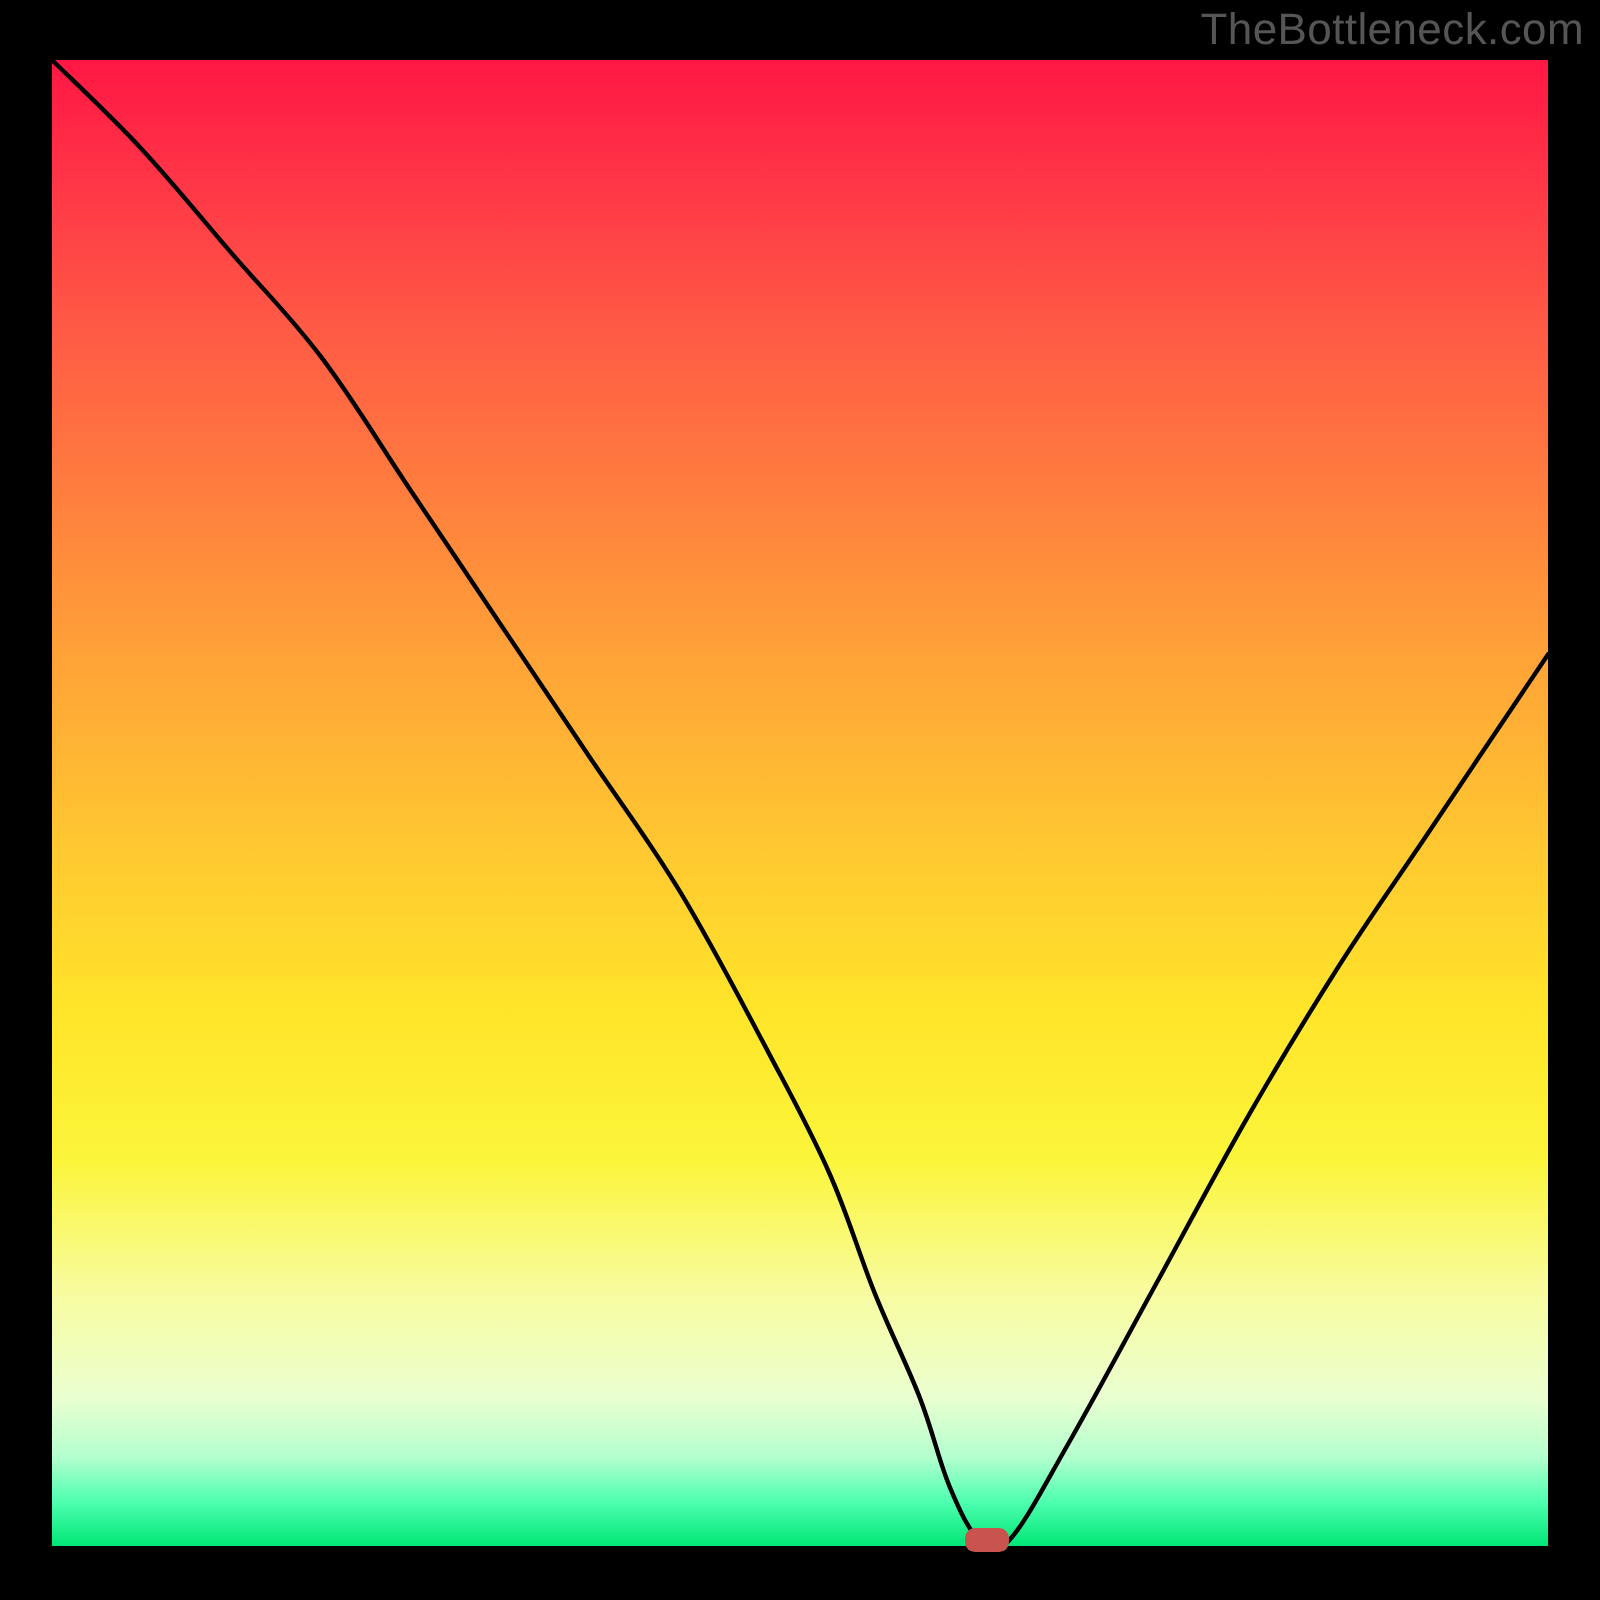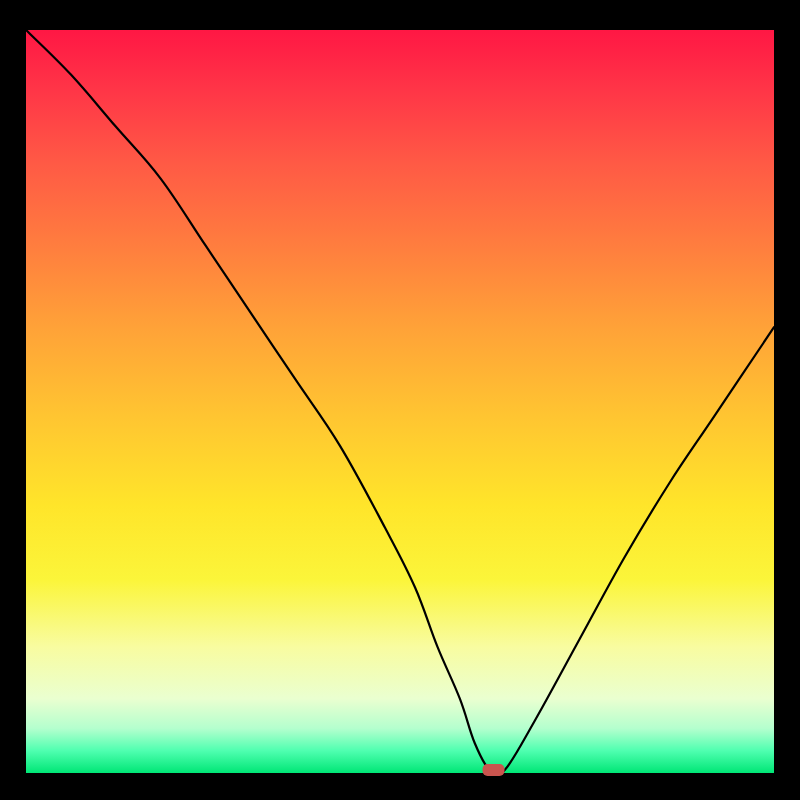--- a/index.html
+++ b/index.html
@@ -58,20 +58,21 @@
     overflow: visible;
   }
   .marker {
     fill: #c9544e;
   }
 </style>
 </head>
 <body>
 
 <div class="wrap">
+  <div class="attribution">TheBottleneck.com</div>
 
   <div class="plot-area">
     <svg class="curve" viewBox="0 0 748 743" preserveAspectRatio="none">
       <path id="series-path" fill="none" stroke="#000" stroke-width="2.2" stroke-linecap="round" stroke-linejoin="round" d="M0,0 C8.078399999999998,8.024400000000007 28.7232,27.193800000000035 44.879999999999995,44.58000000000004 C61.03679999999999,61.96620000000004 73.60319999999999,77.86640000000003 89.75999999999999,96.59000000000003 C105.9168,115.31360000000004 118.48319999999998,127.20160000000003 134.64,148.60000000000002 C150.7968,169.99840000000003 163.36319999999998,191.39680000000004 179.51999999999998,215.47000000000003 C195.6768,239.5432 208.2432,258.2668 224.4,282.34 C240.5568,306.41319999999996 253.12319999999997,325.1368 269.28,349.21 C285.43679999999995,373.28319999999997 298.0032,389.332 314.15999999999997,416.08 C330.31679999999994,442.828 345.57599999999996,472.3994 359.03999999999996,497.81 C372.50399999999996,523.2206 379.53520000000003,535.8516 388.96000000000004,557.25 C398.38480000000004,578.6484 403.32160000000005,596.629 411.40000000000003,616.69 C419.4784,636.7510000000001 427.108,651.3138 433.84,668.7 C440.57199999999995,686.0862000000001 443.4144,700.44096 448.8,713.28 C454.1856,726.1190399999999 458.3744,735.21336 463.76,740.028 C469.1456,744.8426400000001 470.64160000000004,748.85484 478.72,740.028 C486.7984,731.2011600000001 495.17600000000004,714.52824 508.64000000000004,690.99 C522.104,667.45176 537.3632,638.6828 553.52,609.26 C569.6768,579.8371999999999 582.2432,555.6153999999999 598.4,527.53 C614.5568,499.4446 627.1232,478.6406 643.28,453.23 C659.4368,427.81940000000003 669.3104000000001,414.4454 688.1600000000001,386.36 C707.0096000000001,358.2746 737.2288,313.2488 748,297.2"></path>
       <rect id="marker-rect" class="marker" rx="5" ry="5" width="22" height="12" x="456.5" y="734.028"></rect>
     </svg>
   </div>
 </div>
 
 </body></html>

